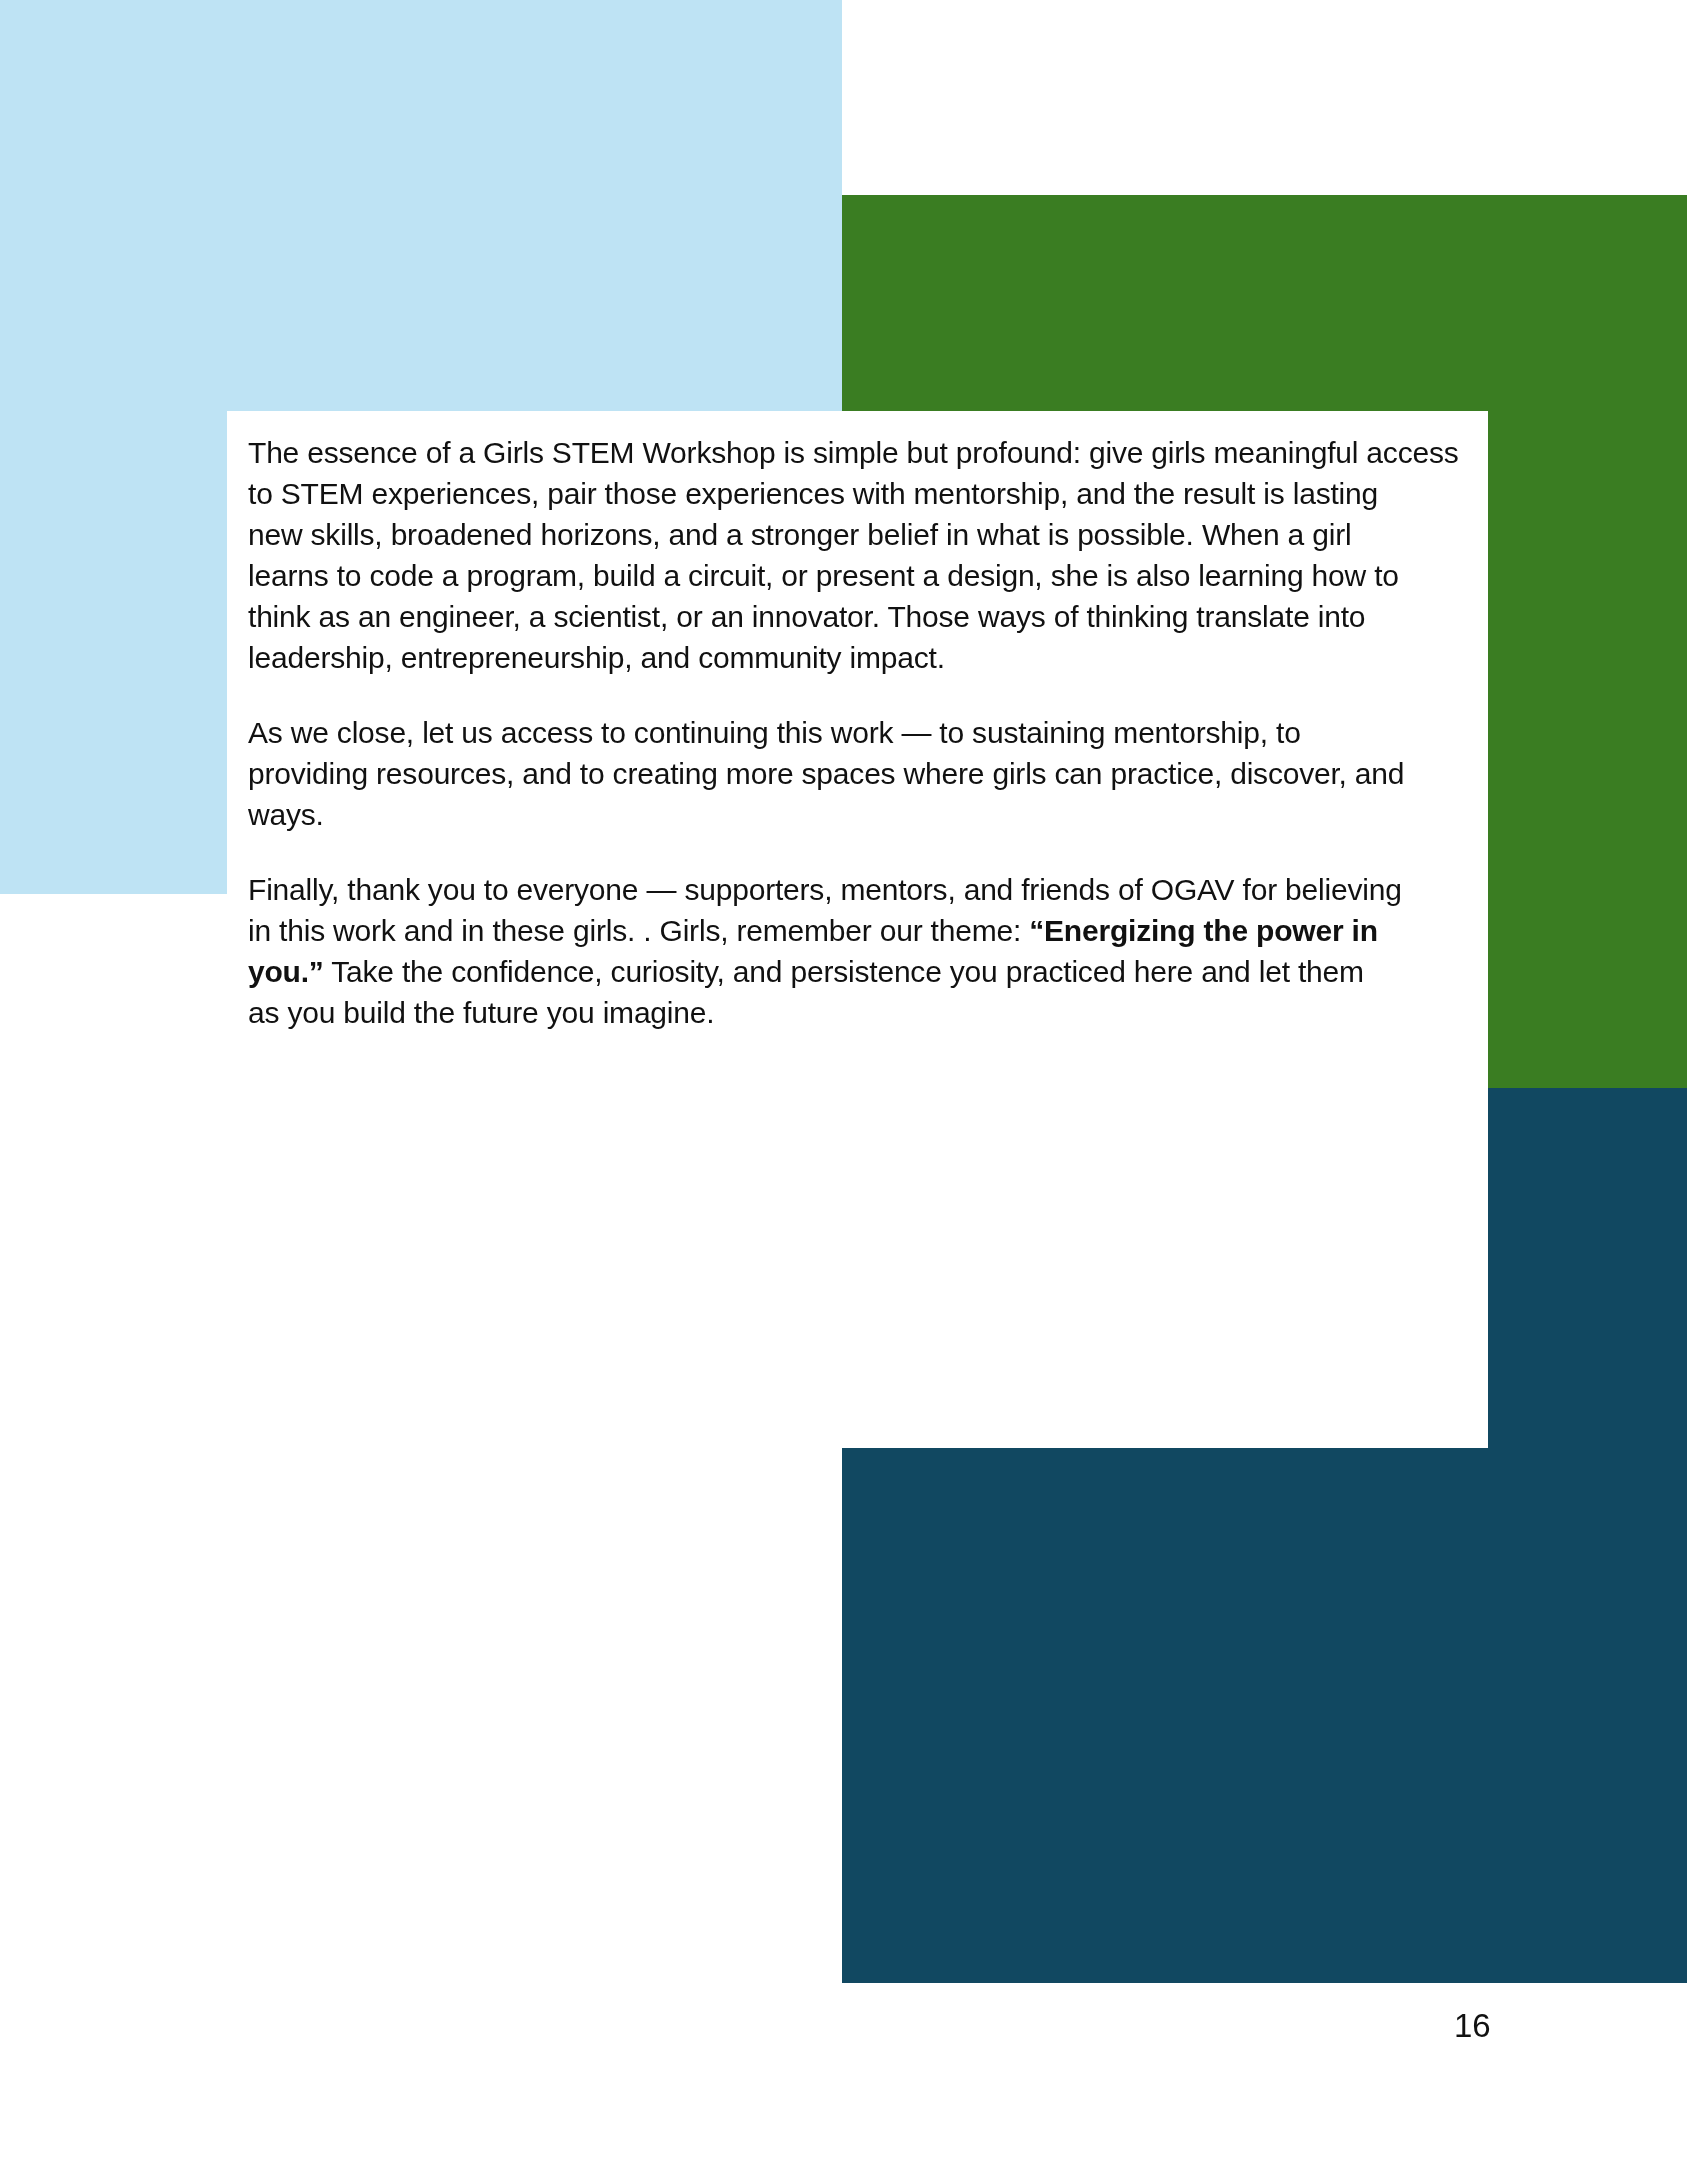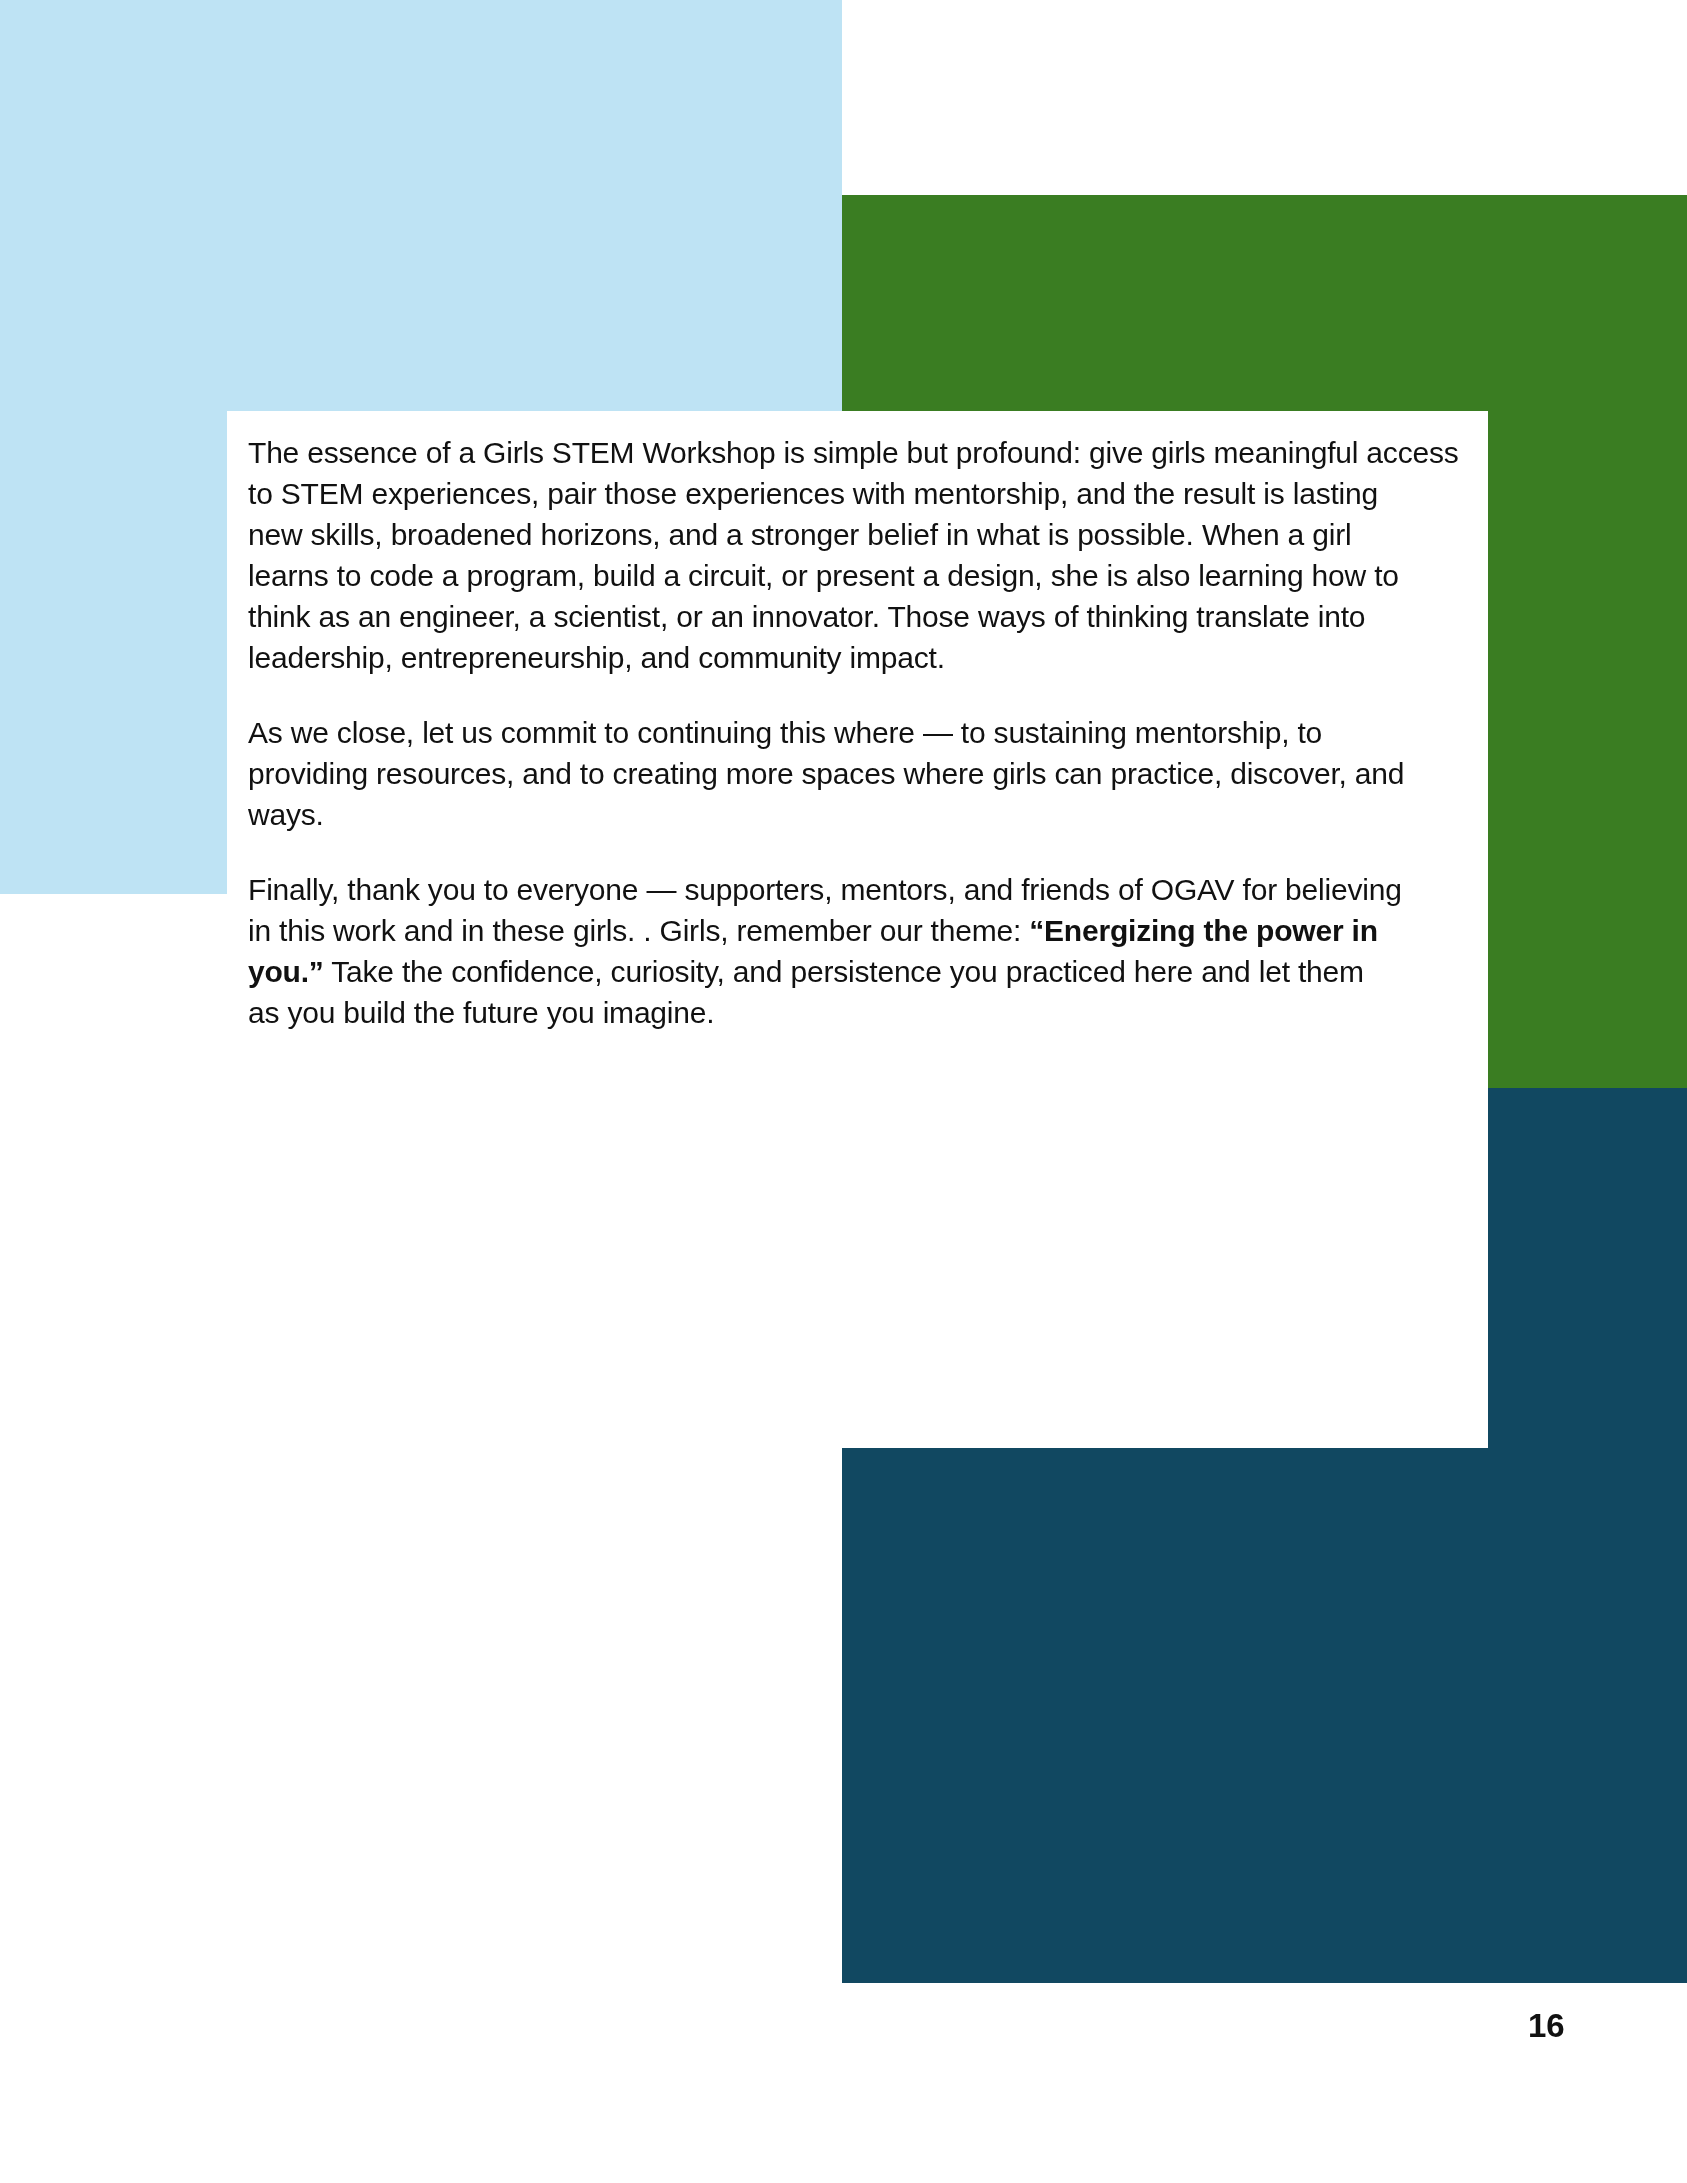--- a/index.html
+++ b/index.html
@@ -50,25 +50,24 @@
     margin: 0 0 34px 0;
   }
   .line {
     white-space: nowrap;
   }
   .bold {
     font-weight: bold;
   }
   #page-number {
     position: absolute;
-    left: 1528px; top: 2009px;
+    left: 1454px; top: 2009px;
     font-size: 33px;
     line-height: 33px;
     letter-spacing: 0;
-    font-weight: bold;
   }
 </style>
 </head>
 <body>
 
 <div id="page">
 
   <div class="band" id="band-light-blue"></div>
   <div class="band" id="band-green"></div>
   <div class="band" id="band-dark-teal"></div>
@@ -79,21 +78,21 @@
       <div class="para">
         <div class="line">The essence of a Girls STEM Workshop is simple but profound: give girls meaningful access</div>
         <div class="line">to STEM experiences, pair those experiences with mentorship, and the result is lasting</div>
         <div class="line">new skills, broadened horizons, and a stronger belief in what is possible. When a girl</div>
         <div class="line">learns to code a program, build a circuit, or present a design, she is also learning how to</div>
         <div class="line">think as an engineer, a scientist, or an innovator. Those ways of thinking translate into</div>
         <div class="line">leadership, entrepreneurship, and community impact.</div>
       </div>
 
       <div class="para">
-        <div class="line">As we close, let us commit to continuing this where — to sustaining mentorship, to</div>
+        <div class="line">As we close, let us access to continuing this work — to sustaining mentorship, to</div>
         <div class="line">providing resources, and to creating more spaces where girls can practice, discover, and</div>
         <div class="line">ways.</div>
       </div>
 
       <div class="para">
         <div class="line">Finally, thank you to everyone — supporters, mentors, and friends of OGAV for believing</div>
         <div class="line"><span>in this work and in these girls. . Girls, remember our theme: </span><span class="bold">“Energizing the power in</span></div>
         <div class="line"><span class="bold">you.”</span><span> Take the confidence, curiosity, and persistence you practiced here and let them</span></div>
         <div class="line">as you build the future you imagine.</div>
       </div>

